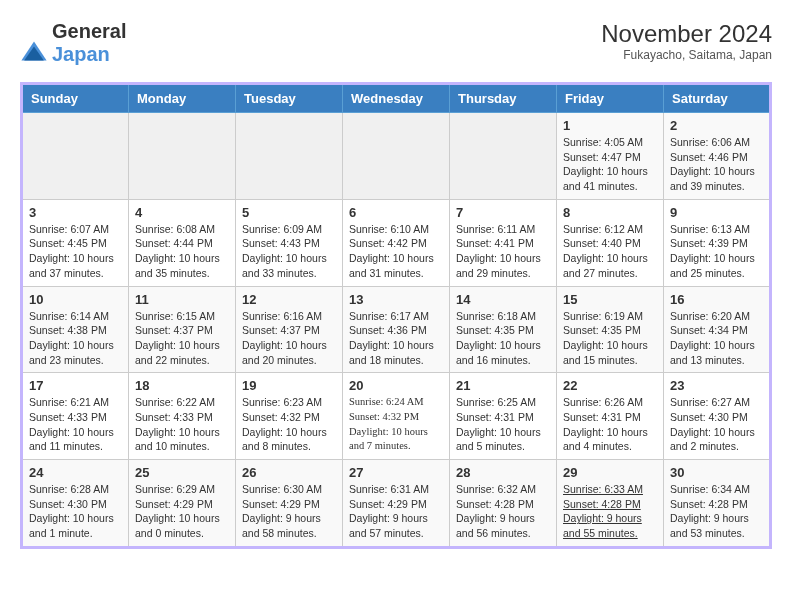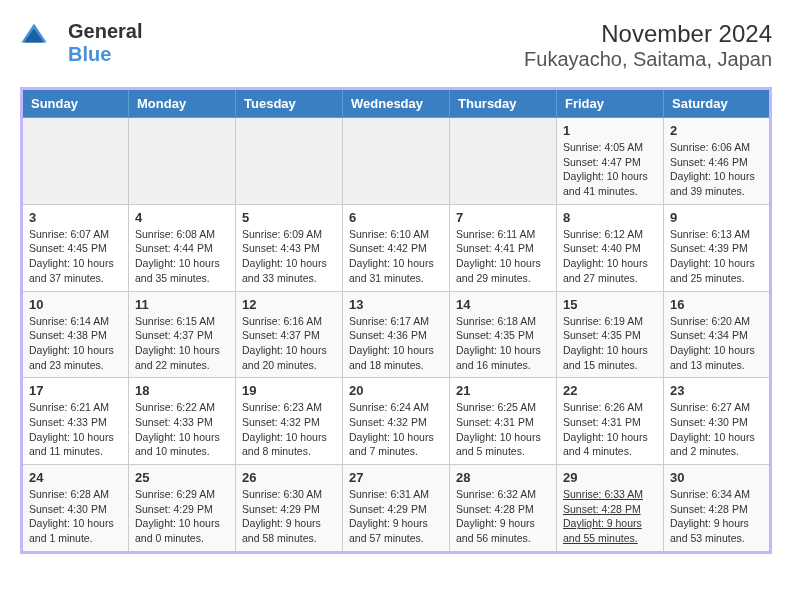--- a/index.html
+++ b/index.html
@@ -11,37 +11,37 @@
       padding: 20px;
     }
     .header {
       display: flex;
       justify-content: space-between;
       align-items: flex-start;
       margin-bottom: 16px;
     }
     .logo {
       display: flex;
-      align-items: flex-start;
-      gap: 20px;
+      align-items: flex-end;
+      gap: 4px;
     }
     .logo-icon {
       width: 28px;
       height: 28px;
     }
     .title-block {
       text-align: right;
     }
     .month-title {
       font-size: 24px;
       font-weight: normal;
       color: #333;
     }
     .location-title {
-      font-size: 20px;
+      font-size: 12px;
       color: #555;
     }
     .calendar {
       width: 100%;
       border-collapse: collapse;
       border: 3px solid #c4b5fd;
     }
     .calendar th {
       background-color: #3a7fc1;
       color: #fff;
@@ -85,21 +85,21 @@
 <body>
 
 <div class="header">
   <div class="logo">
     <svg class="logo-icon" viewBox="0 0 40 40" xmlns="http://www.w3.org/2000/svg">
       <polygon points="20,5 38,32 2,32" fill="#4a90d9"></polygon>
       <polygon points="20,12 34,32 6,32" fill="#1a5fa0"></polygon>
     </svg>
     <div>
       <span style="font-size:20px;font-weight:bold;color:#333;">General</span><br>
-      <span style="font-size:20px;font-weight:bold;color:#4a90d9;">Blue</span>
+      <span style="font-size:20px;font-weight:bold;color:#4a90d9;">Japan</span>
     </div>
   </div>
   <div class="title-block">
     <div class="month-title">November 2024</div>
     <div class="location-title">Fukayacho, Saitama, Japan</div>
   </div>
 </div>
 
 <table class="calendar">
   <thead>
@@ -235,21 +235,21 @@
 Daylight: 10 hours and 10 minutes.</div>
         </td>
         <td>
           <span class="day-num">19</span>
           <div class="day-info" style="white-space: pre-line;">Sunrise: 6:23 AM
 Sunset: 4:32 PM
 Daylight: 10 hours and 8 minutes.</div>
         </td>
         <td>
           <span class="day-num">20</span>
-          <div class="day-info" style="white-space: pre-line;">Sunrise: 6:24 AM
+          <div class="day-info" style="white-space: pre-line; font-family: Liberation Serif, serif;">Sunrise: 6:24 AM
 Sunset: 4:32 PM
 Daylight: 10 hours and 7 minutes.</div>
         </td>
         <td>
           <span class="day-num">21</span>
           <div class="day-info" style="white-space: pre-line;">Sunrise: 6:25 AM
 Sunset: 4:31 PM
 Daylight: 10 hours and 5 minutes.</div>
         </td>
         <td>

